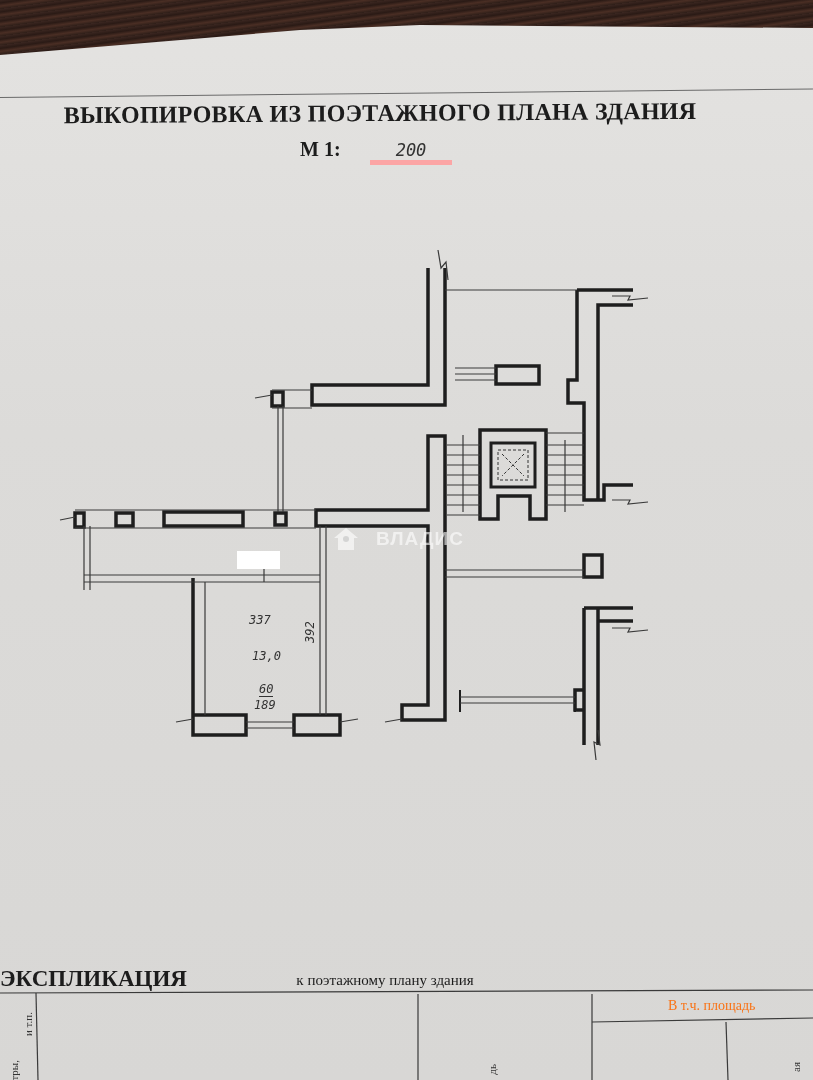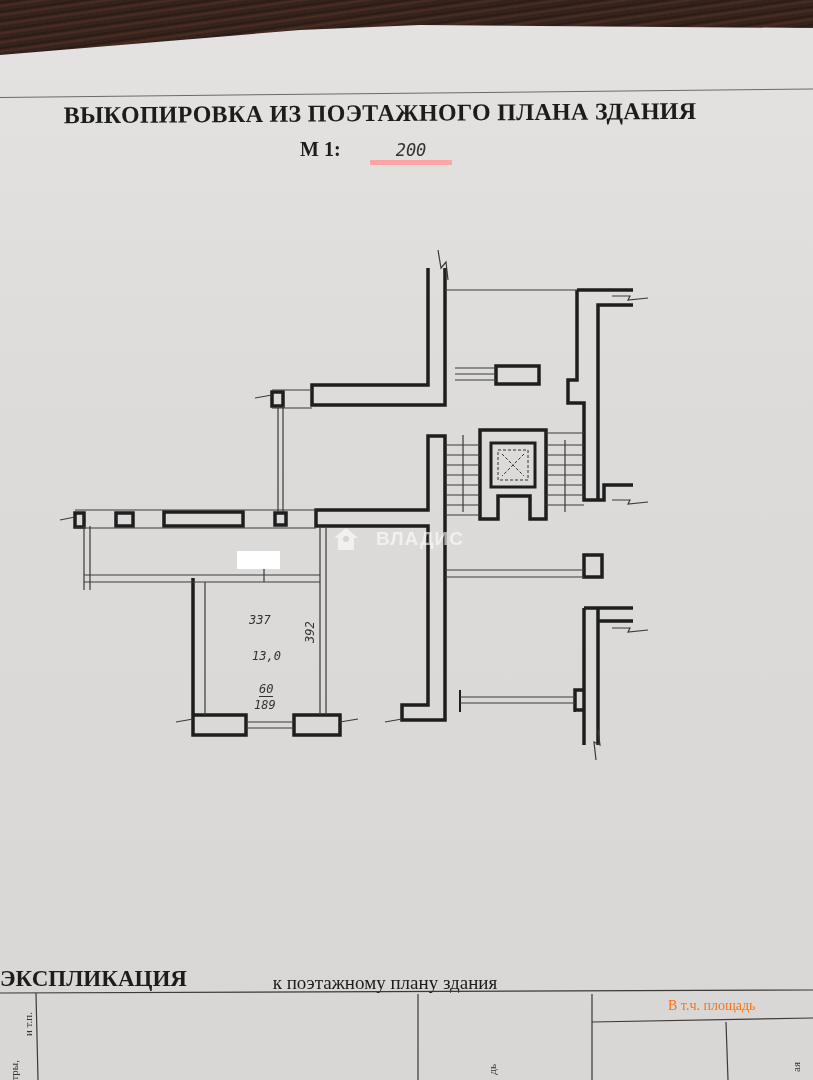--- a/index.html
+++ b/index.html
@@ -11,21 +11,21 @@
     clip-path:polygon(0 55px, 300px 30px, 420px 25px, 813px 28px, 813px 1080px, 0 1080px);}
   .topline{position:absolute;left:0;top:97px;width:813px;height:1px;background:#6a6a6a;transform:rotate(-0.6deg);transform-origin:left;}
   .title{position:absolute;left:20px;top:100px;width:720px;text-align:center;font-family:"Liberation Serif",serif;font-weight:bold;font-size:24px;color:#1c1c1c;letter-spacing:0.3px;transform:rotate(-0.4deg);white-space:nowrap;}
   .scale{position:absolute;left:300px;top:138px;font-family:"Liberation Serif",serif;font-weight:bold;font-size:20px;color:#1c1c1c;}
   .scale-val{position:absolute;left:370px;top:140px;width:82px;border-bottom:5px solid #fca5a5;text-align:center;font-family:"DejaVu Sans Mono",monospace;font-style:italic;font-size:17px;color:#333;}
   .plan{position:absolute;left:0;top:0;}
   .dim{position:absolute;font-family:"DejaVu Sans Mono",monospace;font-style:italic;font-size:12px;color:#333;}
   .redact{position:absolute;left:237px;top:551px;width:43px;height:18px;background:#fff;}
   .wm{position:absolute;left:333px;top:527px;display:flex;align-items:center;gap:17px;color:rgba(255,255,255,0.6);font-family:"Liberation Sans",sans-serif;font-weight:bold;font-size:19px;letter-spacing:1px;}
   .expl{position:absolute;left:0;top:940px;width:770px;text-align:left;font-family:"Liberation Serif",serif;font-weight:bold;font-size:23px;color:#1c1c1c;margin-top:26px;}
-  .expl-sub{position:absolute;left:0;top:972px;width:770px;text-align:center;font-family:"Liberation Serif",serif;font-size:19px;color:#1c1c1c;}
+  .expl-sub{position:absolute;left:0;top:972px;width:770px;text-align:center;font-family:"Liberation Serif",serif;font-size:15px;color:#1c1c1c;}
   .tbl{position:absolute;left:0;top:0;}
   .incl{position:absolute;left:668px;top:998px;font-family:"Liberation Serif",serif;font-size:14px;color:#f97316;}
   .vert{position:absolute;font-family:"Liberation Serif",serif;font-size:11px;color:#333;writing-mode:vertical-rl;transform:rotate(180deg);}
 </style>
 </head>
 <body>
 
 <div class="wood"></div>
 <div class="paper"></div>
 <div class="topline"></div>

